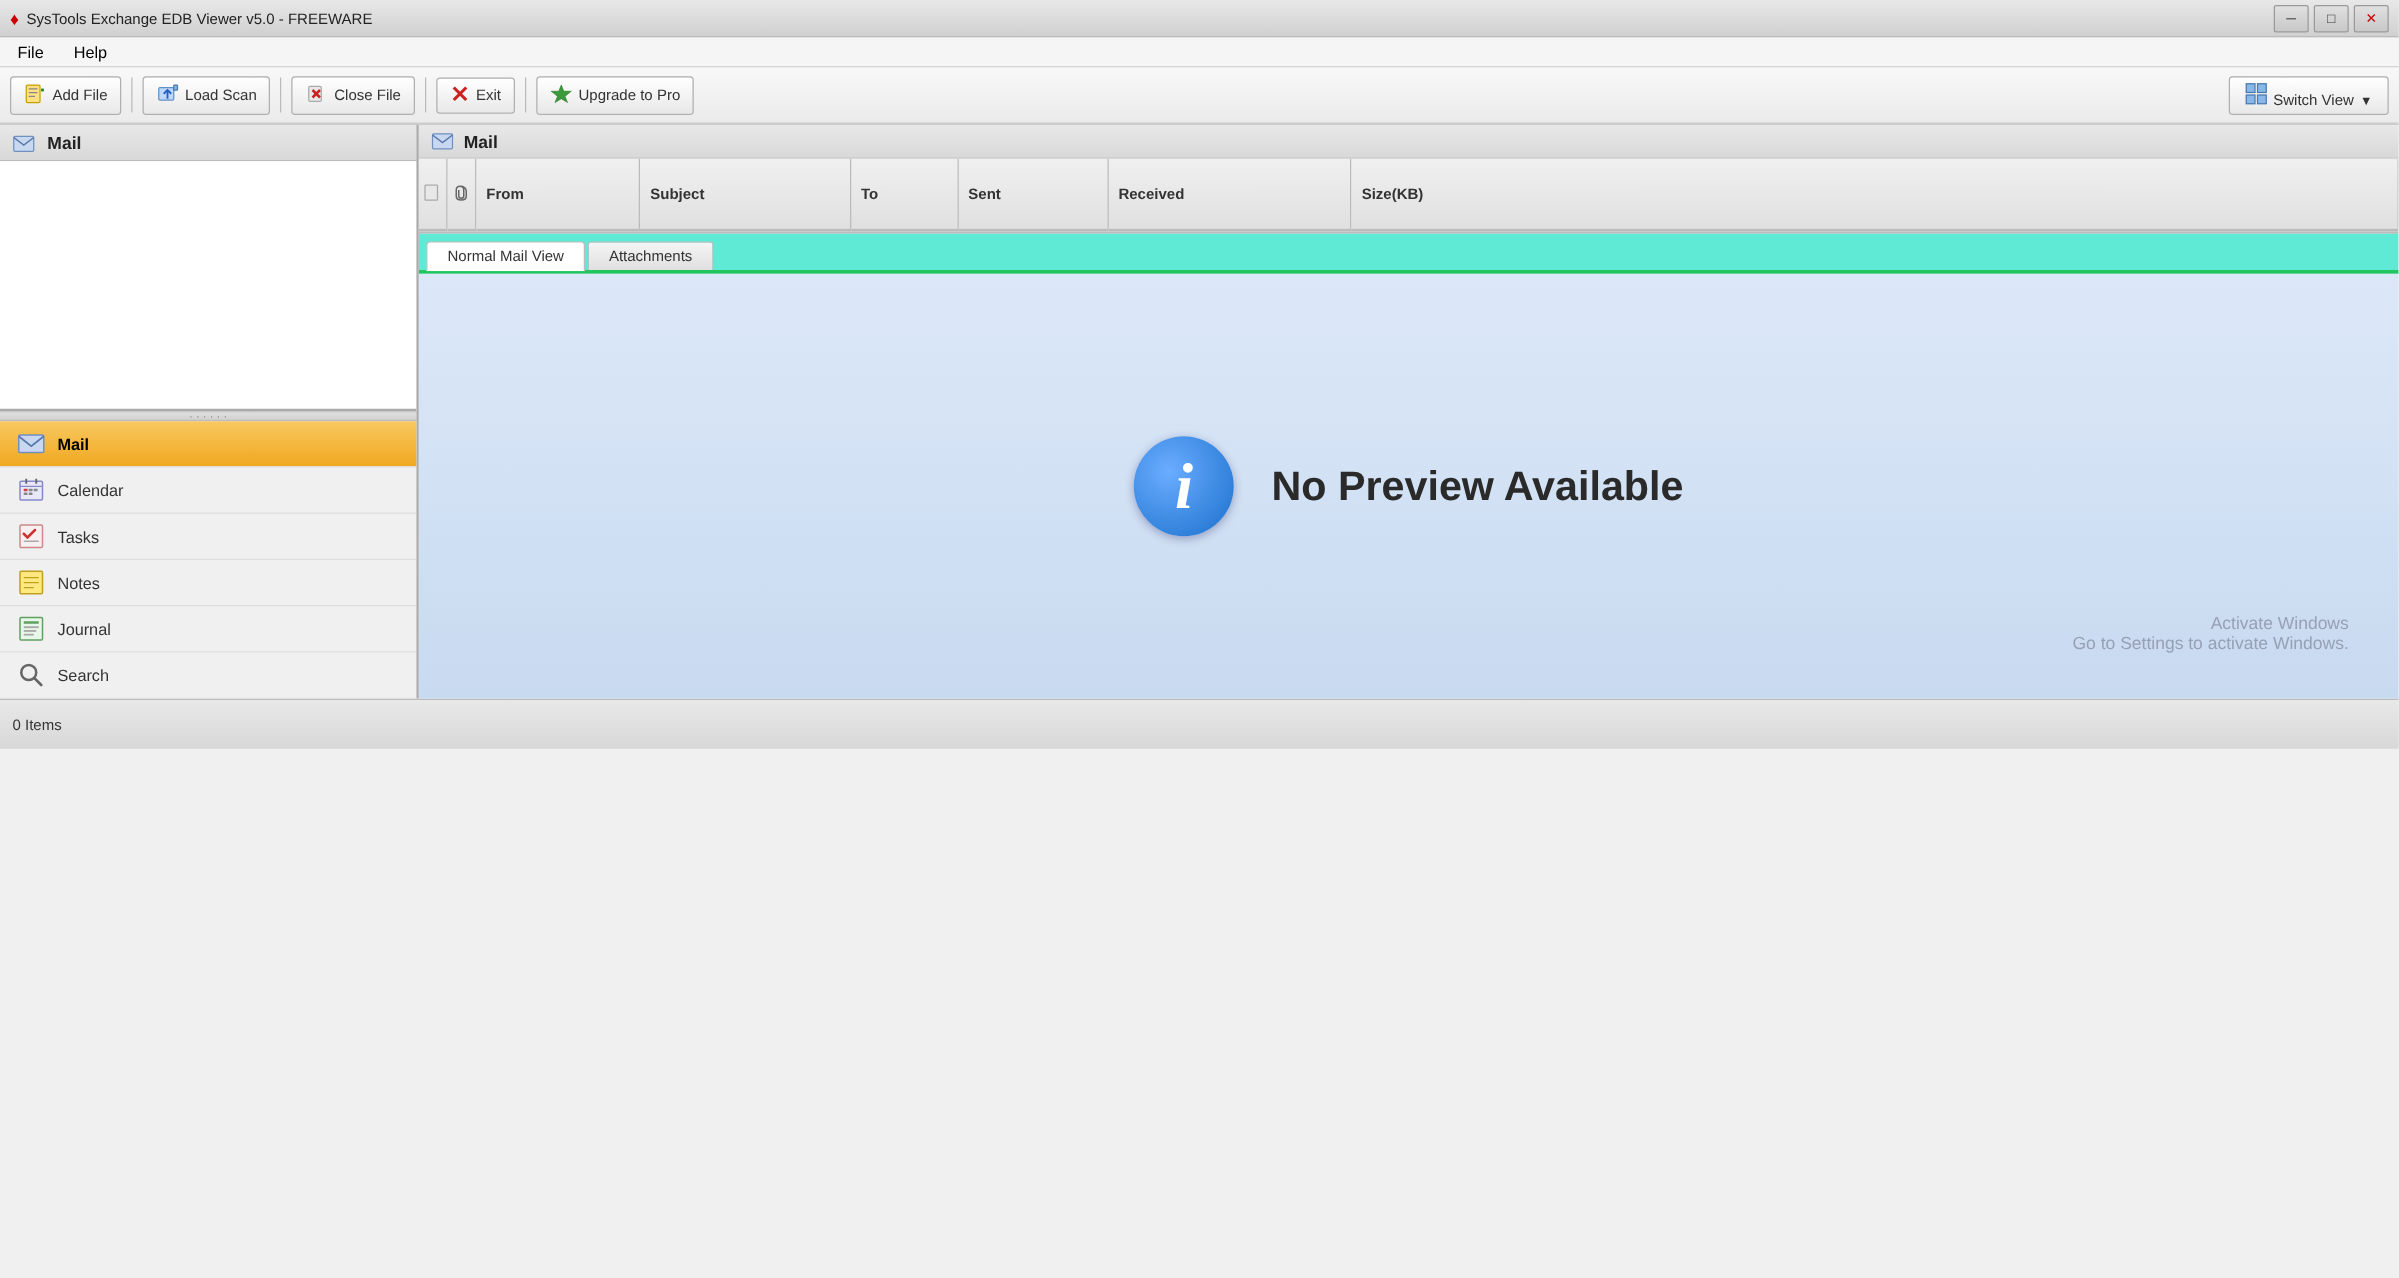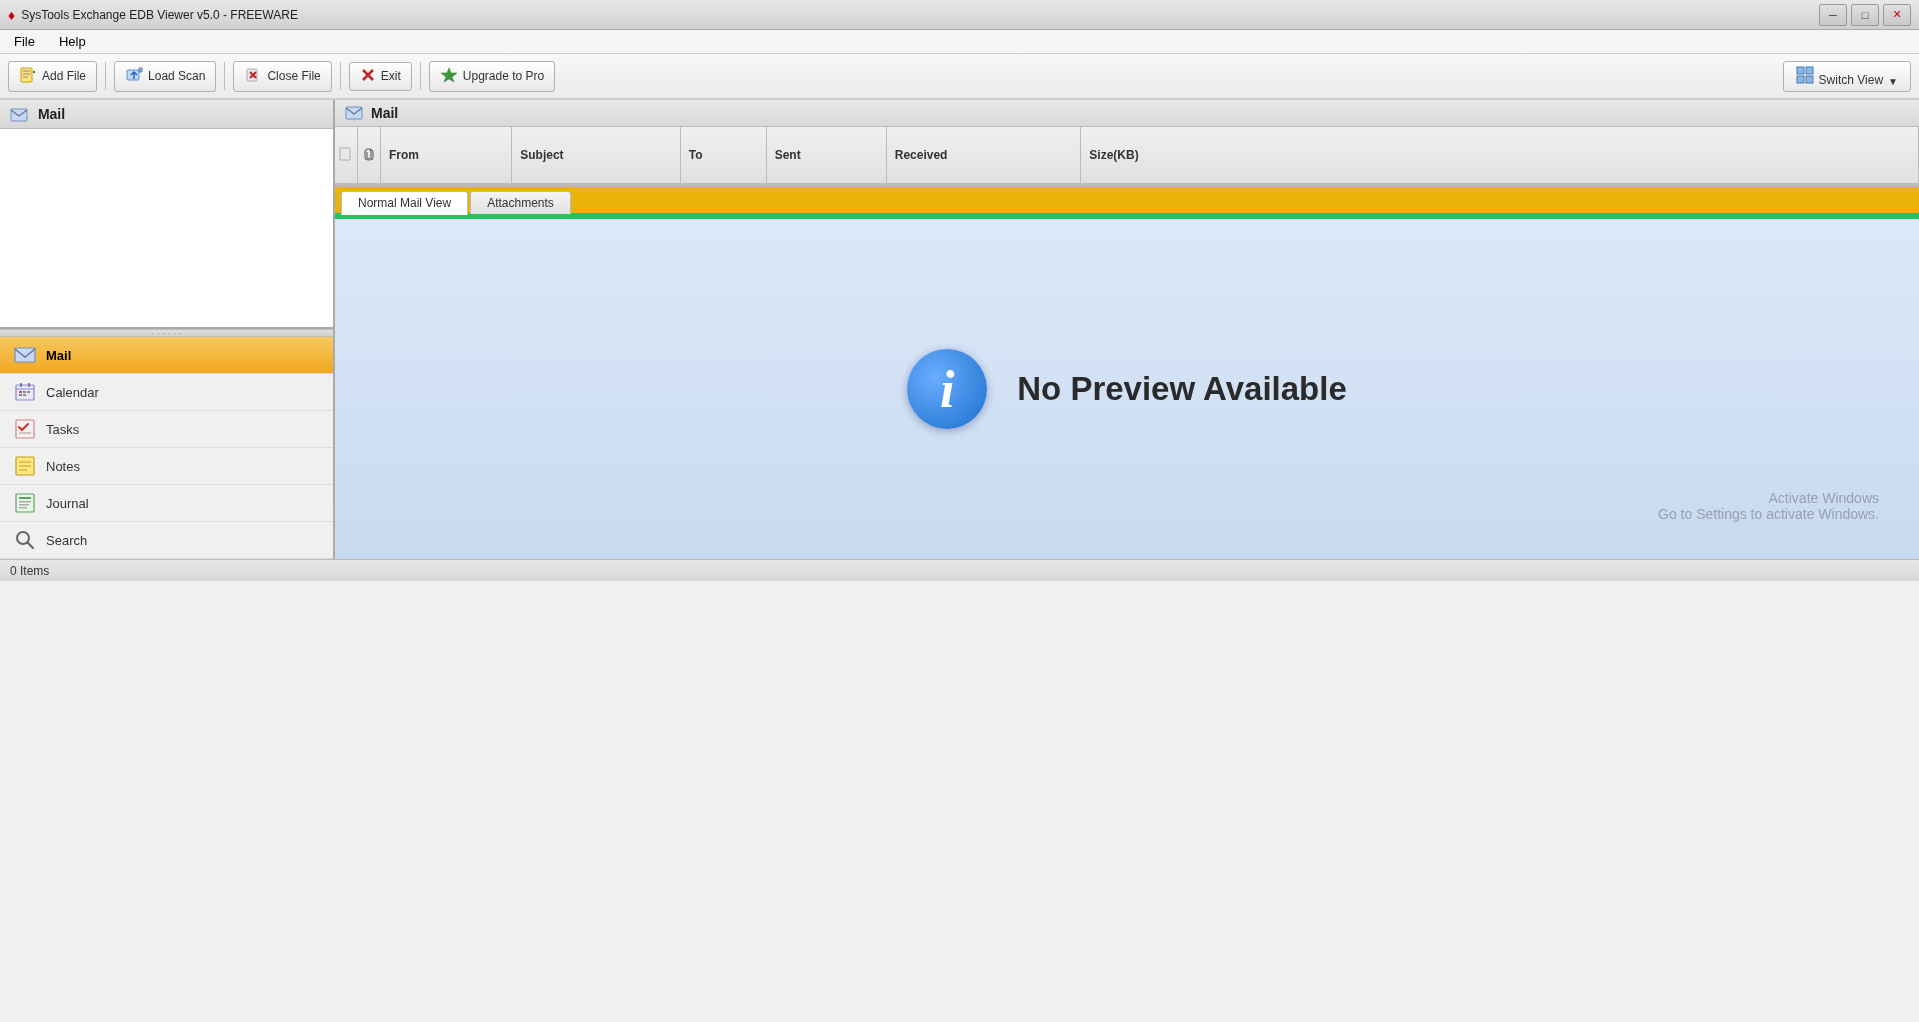--- a/index.html
+++ b/index.html
@@ -173,24 +173,24 @@
       font-size: 12px;
       font-weight: bold;
       color: #333;
       white-space: nowrap;
     }
     #mail-table thead tr th:first-child { width: 22px; padding: 5px 4px; }
     #mail-table thead tr th:nth-child(2) { width: 22px; padding: 5px 4px; }
 
     
     #preview-tabs-bar {
-      background: #eab308;
-      border-bottom: 6px solid #22c55e;
-      display: flex;
-      align-items: flex-start;
+      background: #5eead4;
+      border-bottom: 3px solid #22c55e;
+      display: flex;
+      align-items: flex-end;
       padding: 4px 6px 0 6px;
       height: 32px;
     }
 
     .preview-tab {
       padding: 4px 16px;
       cursor: pointer;
       border: 1px solid #bbb;
       border-bottom: none;
       border-radius: 3px 3px 0 0;
@@ -241,21 +241,21 @@
       bottom: 37px;
       right: 40px;
       color: rgba(100,100,120,0.5);
       font-size: 14px;
       text-align: right;
     }
 
     
     #status-bar {
       background: linear-gradient(to bottom, #e8e8e8, #d8d8d8);
-      height: 22px;
+      height: 40px;
       display: flex;
       align-items: center;
       padding: 0 10px;
       border-top: 1px solid #bbb;
       font-size: 12px;
       color: #333;
     }
   </style>
 </head>
 <body>

